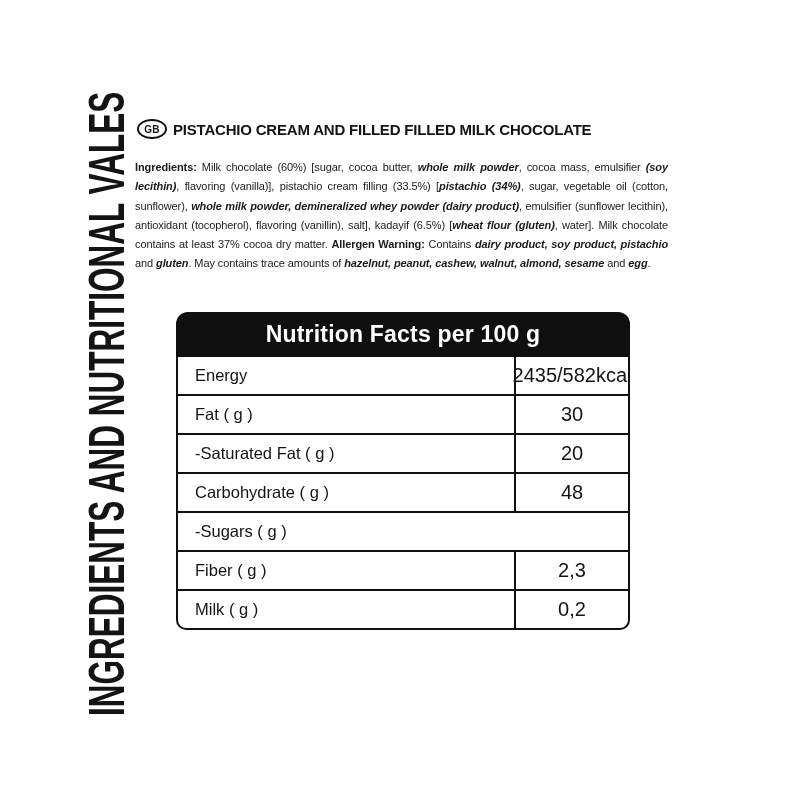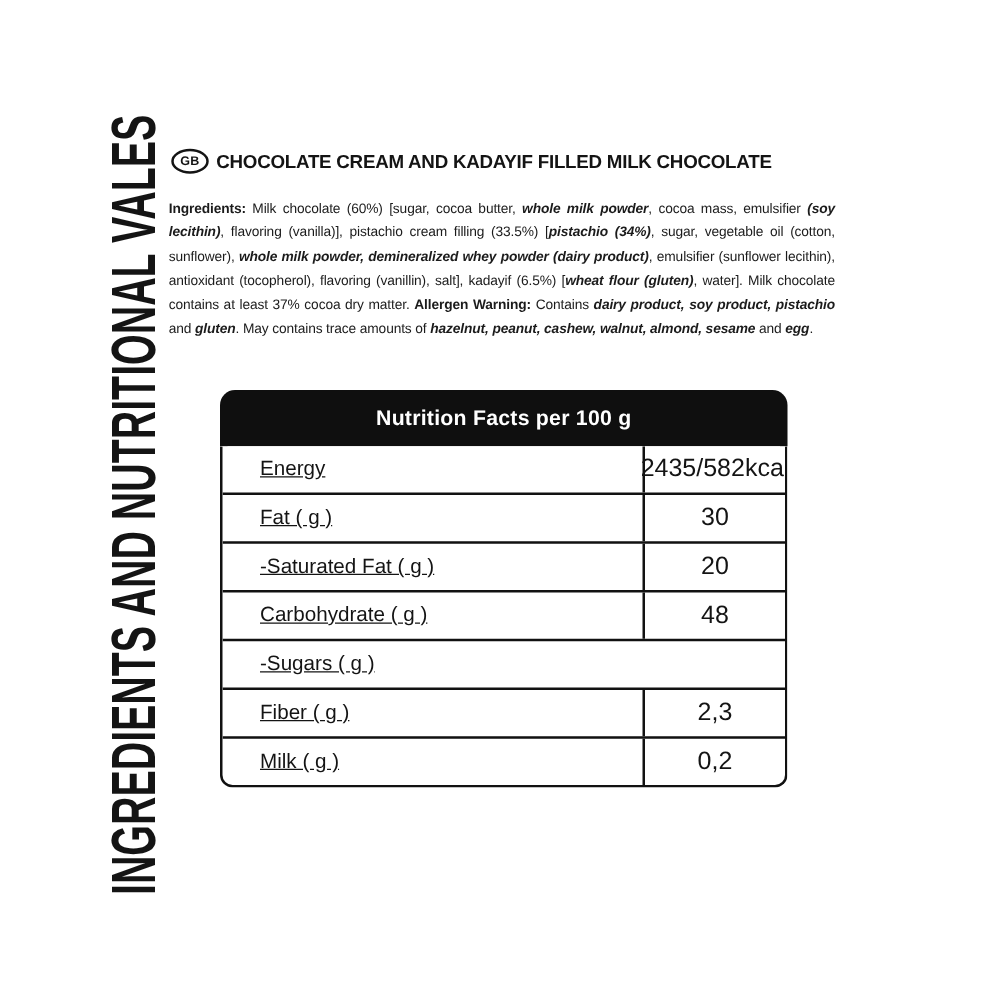--- a/index.html
+++ b/index.html
@@ -73,62 +73,61 @@
     position:absolute;
     left:176px;top:312px;
     width:454px;
   }
   .ntable-header{
     height:45px;
     background:#0f0f0f;
     border-radius:12px 12px 0 0;
     display:flex;align-items:center;justify-content:center;
     color:#ffffff;
-    font-size:17px;font-weight:700;
+    font-size:23px;font-weight:700;
     letter-spacing:0.2px;
   }
   .ntable-body{
     border:2px solid #111111;
     border-top:none;
     border-radius:0 0 10px 10px;
     background:#ffffff;
     overflow:hidden;
   }
   .nrow{
     display:flex;
     height:37px;
     border-bottom:2px solid #111111;
   }
   .nrow:last-child{border-bottom:none;}
   .cell-label{
     flex:1;
     display:flex;align-items:center;
-    padding-left:30px;
+    padding-left:17px;
     font-size:16.5px;
     color:#141414;
-    text-decoration:underline;
   }
   .cell-value{
     width:112px;
     border-left:2px solid #111111;
     display:flex;align-items:center;justify-content:center;
     font-size:20px;
     color:#141414;
   }
 </style>
 </head>
 <body>
 
 <div class="vlabel-box">
   <span class="vlabel-text">INGREDIENTS AND NUTRITIONAL VALES</span>
 </div>
 
 <div class="header-row">
   <span class="gb-badge">GB</span>
-  <span class="product-title">CHOCOLATE CREAM AND KADAYIF FILLED MILK CHOCOLATE</span>
+  <span class="product-title">PISTACHIO CREAM AND FILLED FILLED MILK CHOCOLATE</span>
 </div>
 
 <p class="ingredients"><span class="seg-b">Ingredients: </span><span class="seg-r">Milk chocolate (60%) [sugar, cocoa butter, </span><span class="seg-bi">whole milk powder</span><span class="seg-r">, cocoa mass, emulsifier </span><span class="seg-bi">(soy lecithin)</span><span class="seg-r">, flavoring (vanilla)], pistachio cream filling (33.5%) [</span><span class="seg-bi">pistachio (34%)</span><span class="seg-r">, sugar, vegetable oil (cotton, sunflower), </span><span class="seg-bi">whole milk powder, demineralized whey powder (dairy product)</span><span class="seg-r">, emulsifier (sunflower lecithin), antioxidant (tocopherol), flavoring (vanillin), salt], kadayif (6.5%) [</span><span class="seg-bi">wheat flour (gluten)</span><span class="seg-r">, water]. Milk chocolate contains at least 37% cocoa dry matter. </span><span class="seg-b">Allergen Warning:</span><span class="seg-r"> Contains </span><span class="seg-bi">dairy product, soy product, pistachio</span><span class="seg-r"> and </span><span class="seg-bi">gluten</span><span class="seg-r">. May contains trace amounts of </span><span class="seg-bi">hazelnut, peanut, cashew, walnut, almond, sesame</span><span class="seg-r"> and </span><span class="seg-bi">egg</span><span class="seg-r">.</span></p>
 
 <div class="ntable">
   <div class="ntable-header">Nutrition Facts per 100 g</div>
   <div class="ntable-body">
 
     <div class="nrow">
       <div class="cell-label">Energy</div>

